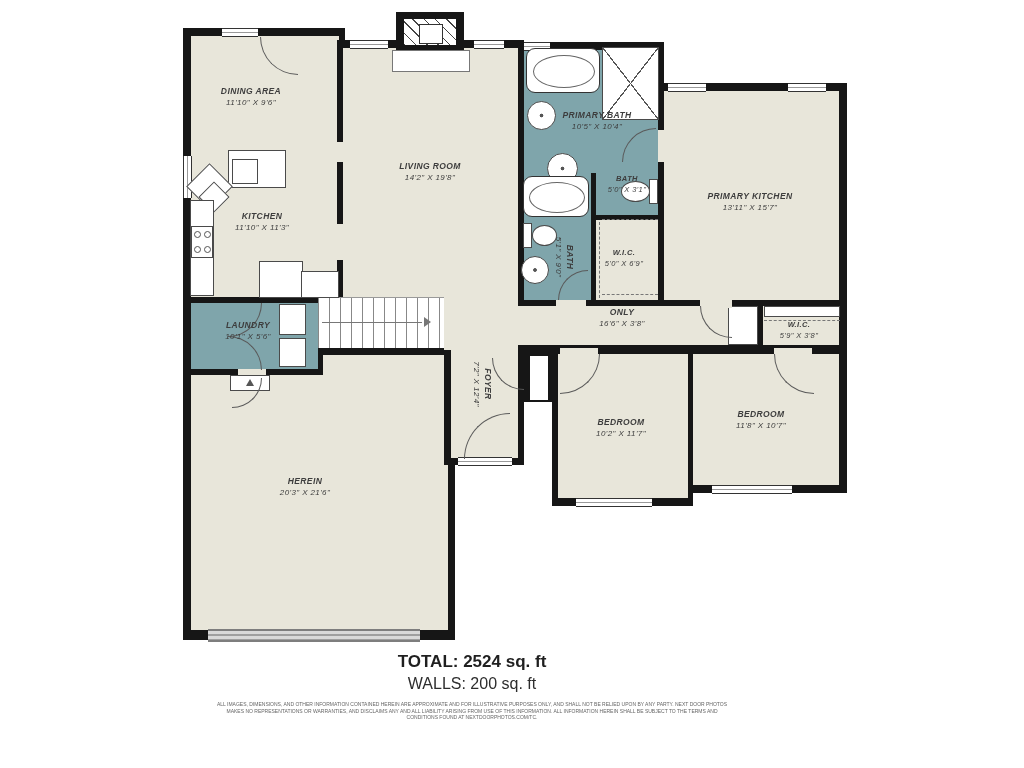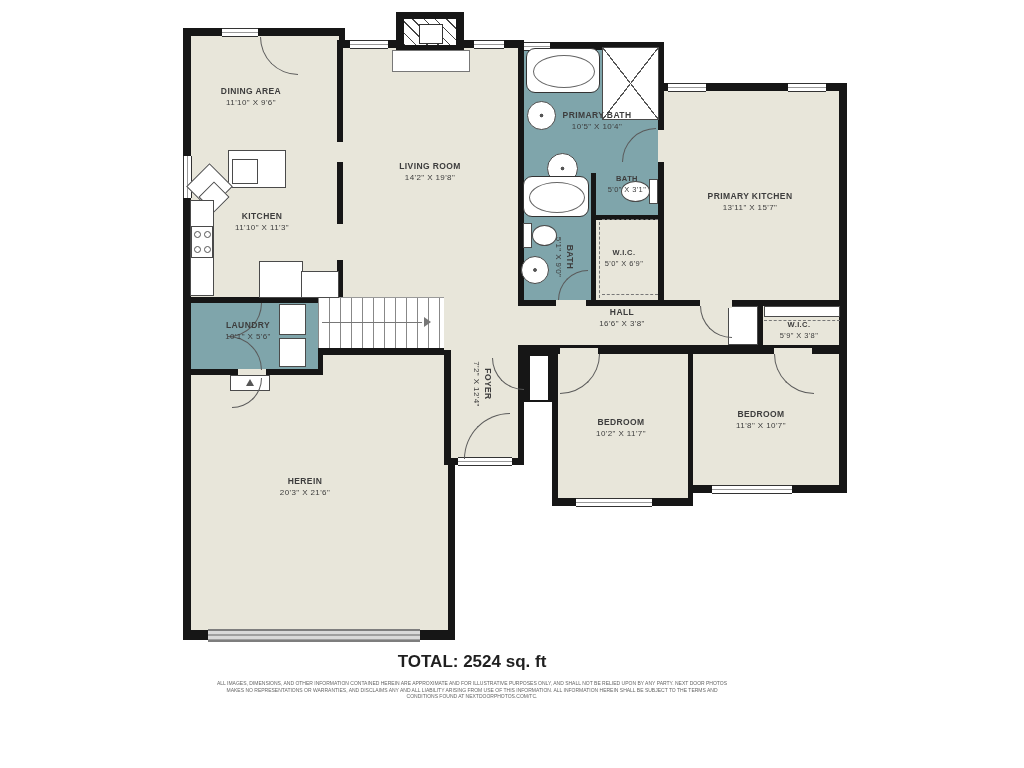--- a/index.html
+++ b/index.html
@@ -1,18 +1,18 @@
 <!DOCTYPE html>
 <html><head>
 <meta charset="utf-8">
 <style>
   html,body{margin:0;padding:0;}
   body{width:1024px;height:768px;background:#ffffff;position:relative;overflow:hidden;
        font-family:"Liberation Sans", sans-serif;}
-  .plan{position:absolute;inset:0;}
+  .plan{position:absolute;inset:0;font-style:italic;}
   .room{position:absolute;box-sizing:border-box;border:0 solid #161616;background:#e8e6da;}
   .wet{background:#7fa5ab;}
   .white{background:#ffffff;}
   .fx{position:absolute;background:#fff;border:1px solid #4a4a4a;box-sizing:border-box;}
   .round{border-radius:50%;}
   .sink{background:radial-gradient(circle at 50% 50%, #555 0 1.5px, transparent 2.2px),#fff;}
   .tub{border-radius:9px;border-width:1.5px;border-color:#333;}
   .tub-in{position:absolute;border:1px solid #666;border-radius:50%;background:#fff;}
   .shower{background:
     linear-gradient(to top right, transparent calc(50% - 0.6px), #555 calc(50% - 0.6px), #555 calc(50% + 0.6px), transparent calc(50% + 0.6px)),
@@ -187,21 +187,21 @@
   </div>
   <div class="rlabel small" style="left:624px;top:258px;">
     <div class="rname">W.I.C.</div>
     <div class="rdims">5'0" X 6'9"</div>
   </div>
   <div class="rlabel" style="left:750px;top:202px;">
     <div class="rname">PRIMARY KITCHEN</div>
     <div class="rdims">13'11" X 15'7"</div>
   </div>
   <div class="rlabel" style="left:622px;top:318px;">
-    <div class="rname">HALL</div>
+    <div class="rname">ONLY</div>
     <div class="rdims">16'6" X 3'8"</div>
   </div>
   <div class="rlabel small" style="left:799px;top:330px;">
     <div class="rname">W.I.C.</div>
     <div class="rdims">5'9" X 3'8"</div>
   </div>
   <div class="rlabel" style="left:248px;top:331px;">
     <div class="rname">LAUNDRY</div>
     <div class="rdims">10'1" X 5'6"</div>
   </div>
@@ -218,14 +218,15 @@
     <div class="rdims">11'8" X 10'7"</div>
   </div>
   <div class="rlabel" style="left:305px;top:487px;">
     <div class="rname">HEREIN</div>
     <div class="rdims">20'3" X 21'6"</div>
   </div>
 </div>
 
 <div class="summary">
   <div class="total">TOTAL: 2524 sq. ft</div>
+  <div class="line">WALLS: 200 sq. ft</div>
   <div class="disclaimer">ALL IMAGES, DIMENSIONS, AND OTHER INFORMATION CONTAINED HEREIN ARE APPROXIMATE AND FOR ILLUSTRATIVE PURPOSES ONLY, AND SHALL NOT BE RELIED UPON BY ANY PARTY. NEXT DOOR PHOTOS MAKES NO REPRESENTATIONS OR WARRANTIES, AND DISCLAIMS ANY AND ALL LIABILITY ARISING FROM USE OF THIS INFORMATION. ALL INFORMATION HEREIN SHALL BE SUBJECT TO THE TERMS AND CONDITIONS FOUND AT NEXTDOORPHOTOS.COM/TC.</div>
 </div>
 
 </body></html>

